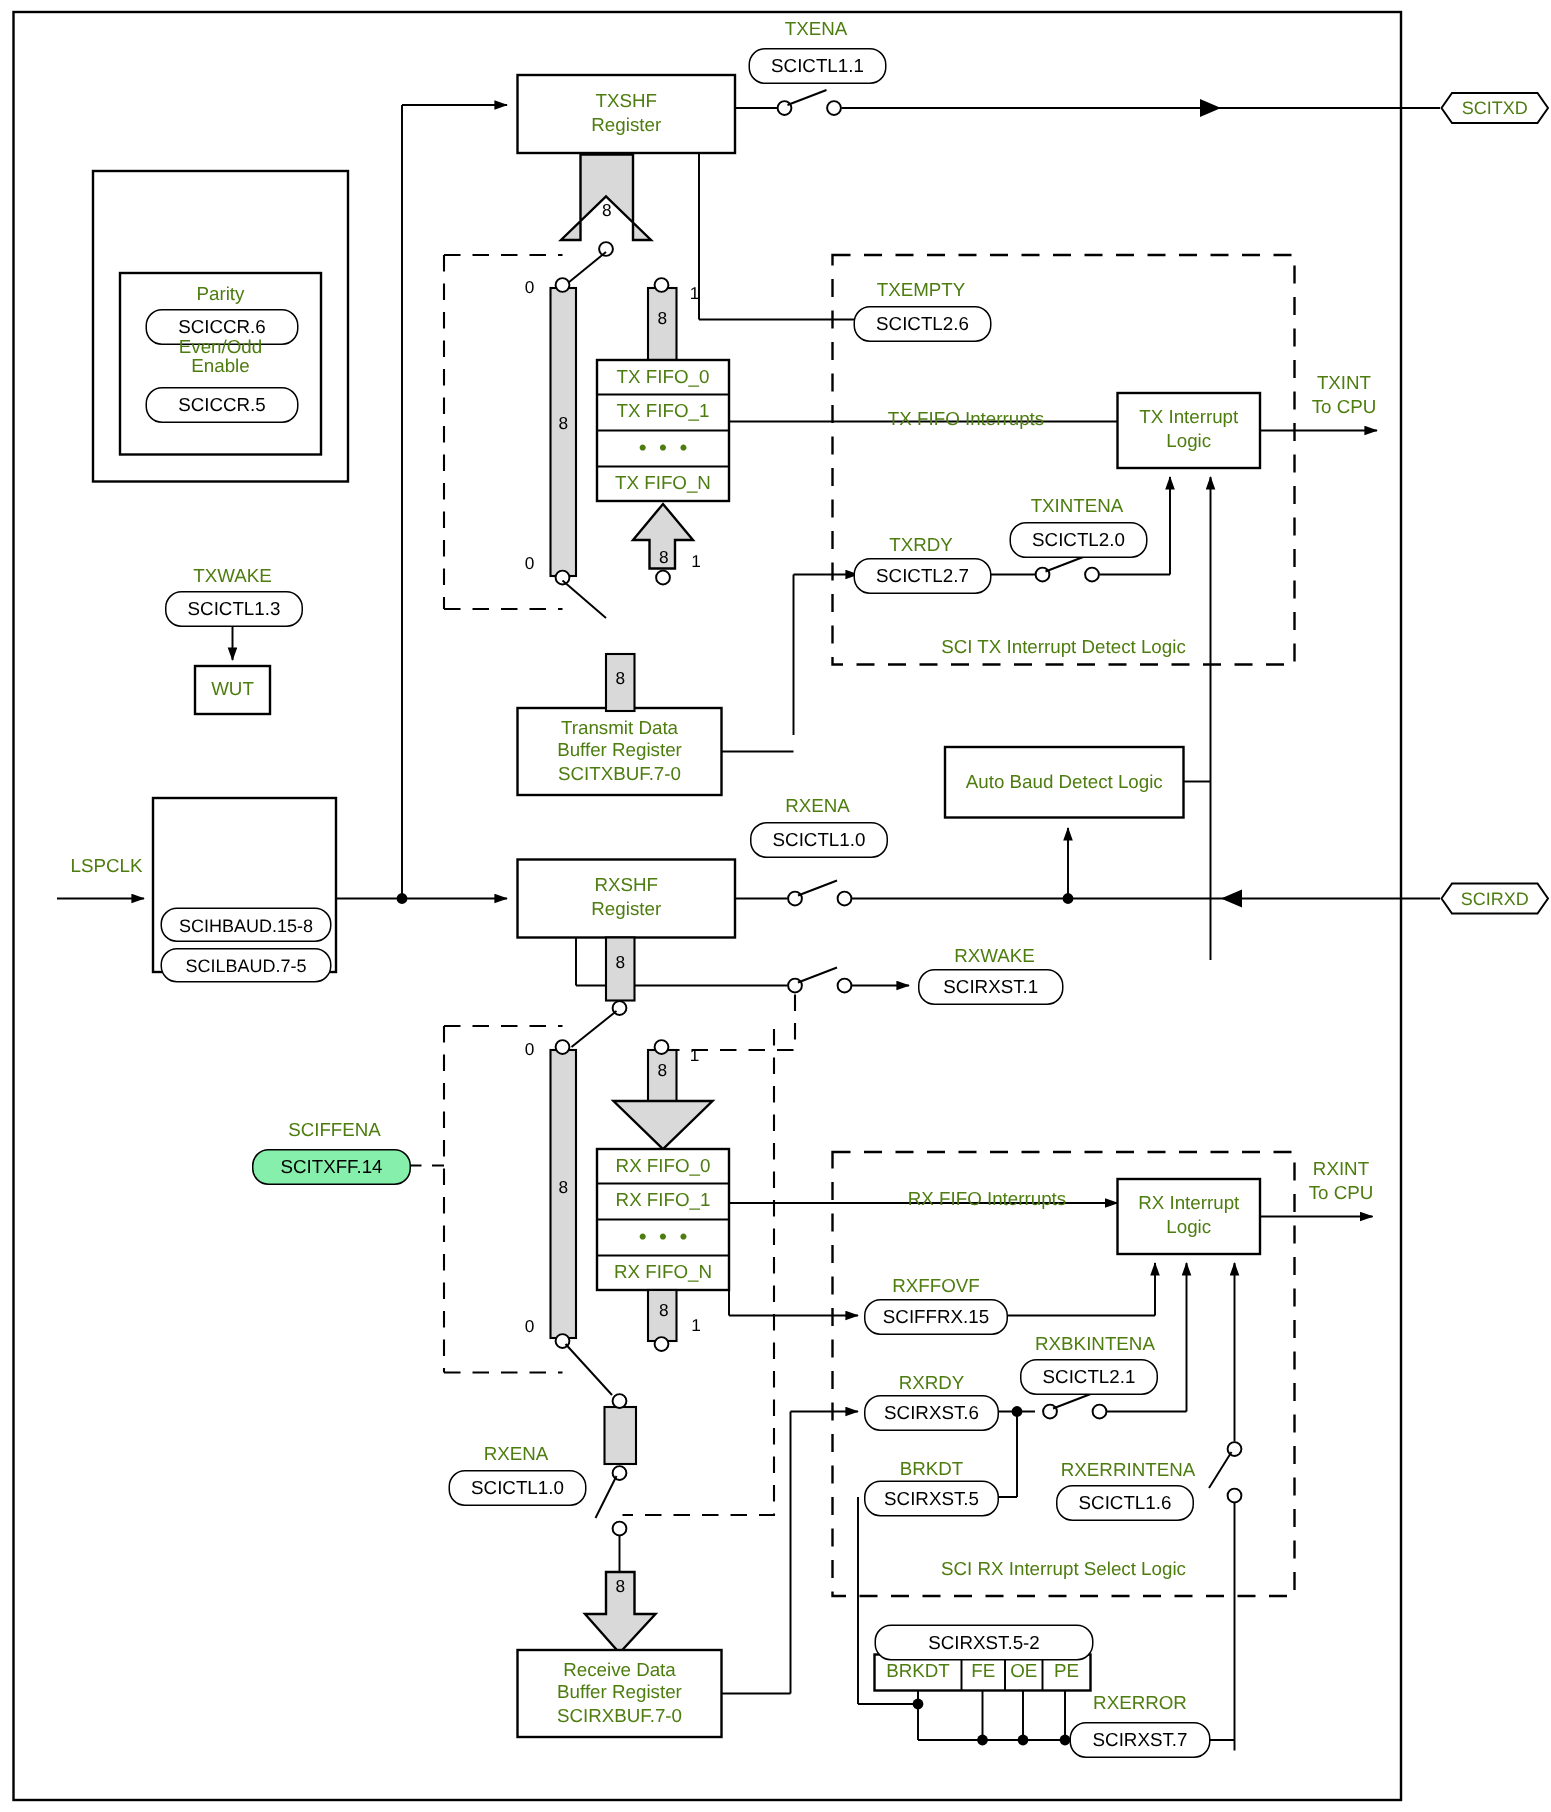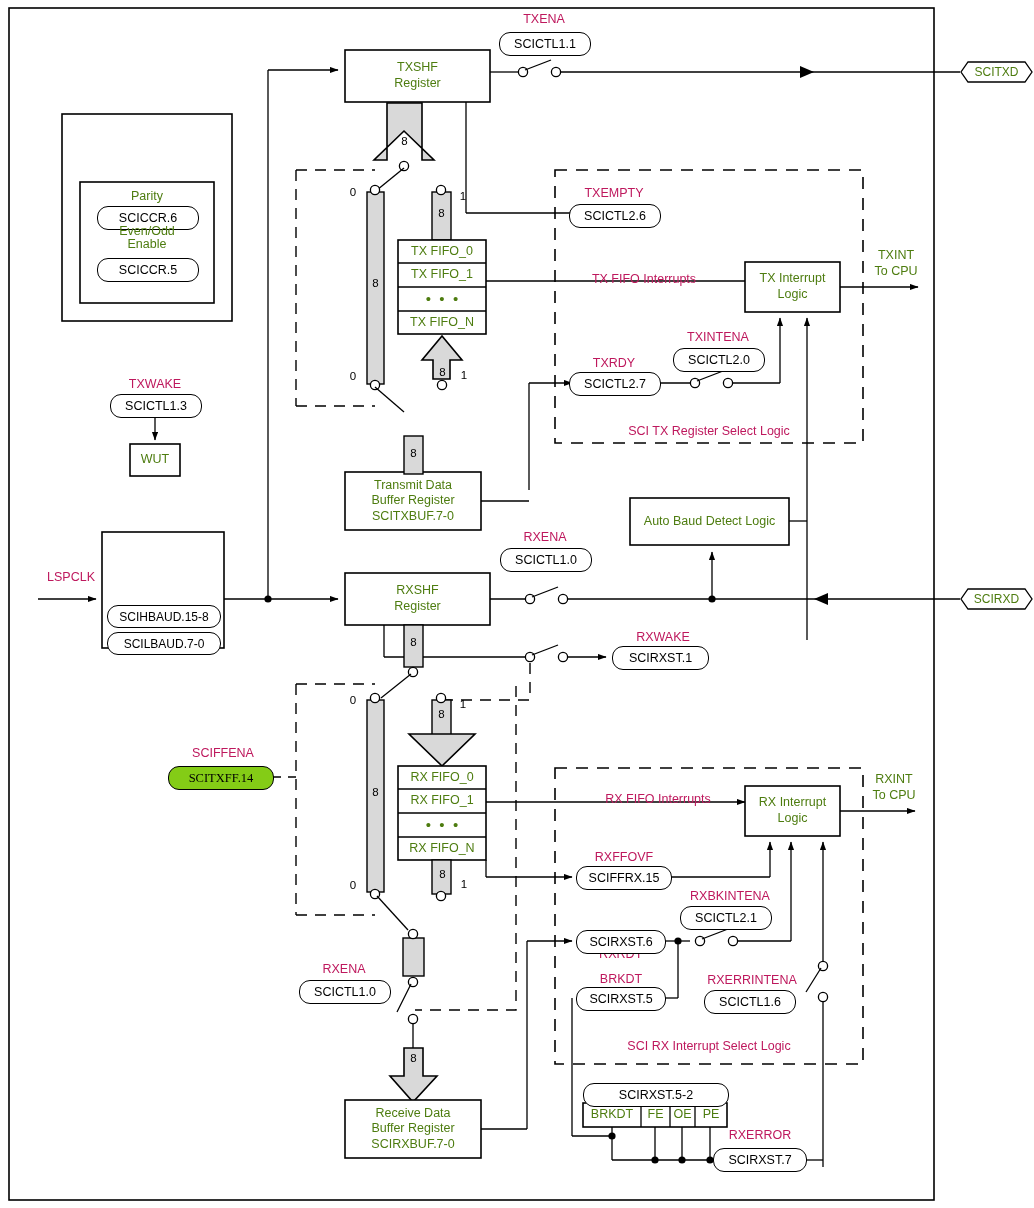--- a/index.html
+++ b/index.html
@@ -1,19 +1,19 @@
 <!DOCTYPE html>
 <html><head>
 <meta charset="utf-8">
 <style>
   html,body{margin:0;padding:0;background:#ffffff;}
   body{font-family:"Liberation Sans", sans-serif;}
   #root{position:relative;width:1034px;height:1208px;background:#fff;overflow:hidden;}
   #svgroot{position:absolute;left:0;top:0;width:1034px;height:1208px;}
-  .lbl{position:absolute;font-size:12.5px;color:#be185d;line-height:1.22;white-space:pre;text-align:center;}
+  .lbl{position:absolute;font-size:12.5px;color:#4d7c0f;line-height:1.22;white-space:pre;text-align:center;}
   .boxlbl{position:absolute;font-size:12.5px;color:#4d7c0f;line-height:1.25;text-align:center;white-space:pre;
           display:flex;align-items:center;justify-content:center;}
   .bus-num{position:absolute;font-size:11.5px;color:#000;text-align:center;white-space:pre;}
 </style>
 </head>
 <body>
 
 <div id="root">
 
   <svg id="svgroot" viewBox="0 0 1034 1208" xmlns="http://www.w3.org/2000/svg">
@@ -257,38 +257,38 @@
     <span>SCICTL1.0</span>
   </div>
 
   <div class="lbl" style="left:621px;top:630px;width:84px;">RXWAKE</div>
   <div class="pill" style="position:absolute;left:612px;top:646px;width:95px;height:22px;border:1.6px solid #000;border-radius:11px;background:#fff;
               display:flex;align-items:center;justify-content:center;font-size:12.5px;">
     <span>SCIRXST.1</span>
   </div>
 
   <div class="lbl" style="left:178px;top:746px;width:90px;">SCIFFENA</div>
-  <div class="pill" style="position:absolute;left:168px;top:766px;width:104px;height:22px;border:1.6px solid #000;border-radius:11px;background:#84cc16;
-              display:flex;align-items:center;justify-content:center;font-size:12.5px;font-family:Liberation Serif, serif;">
+  <div class="pill" style="position:absolute;left:168px;top:766px;width:104px;height:22px;border:1.6px solid #000;border-radius:11px;background:#86efac;
+              display:flex;align-items:center;justify-content:center;font-size:12.5px;">
     <span>SCITXFF.14</span>
   </div>
 
   <div class="lbl" style="left:580px;top:850px;width:88px;">RXFFOVF</div>
   <div class="pill" style="position:absolute;left:576px;top:866px;width:94px;height:22px;border:1.6px solid #000;border-radius:11px;background:#fff;
               display:flex;align-items:center;justify-content:center;font-size:12.5px;">
     <span>SCIFFRX.15</span>
   </div>
 
   <div class="lbl" style="left:675px;top:889px;width:110px;">RXBKINTENA</div>
   <div class="pill" style="position:absolute;left:680px;top:906px;width:90px;height:22px;border:1.6px solid #000;border-radius:11px;background:#fff;
               display:flex;align-items:center;justify-content:center;font-size:12.5px;">
     <span>SCICTL2.1</span>
   </div>
 
-  <div class="lbl" style="left:580px;top:915px;width:82px;margin-top:32px;">RXRDY</div>
+  <div class="lbl" style="left:580px;top:915px;width:82px;">RXRDY</div>
   <div class="pill" style="position:absolute;left:576px;top:930px;width:88px;height:22px;border:1.6px solid #000;border-radius:11px;background:#fff;
               display:flex;align-items:center;justify-content:center;font-size:12.5px;">
     <span>SCIRXST.6</span>
   </div>
 
   <div class="lbl" style="left:580px;top:972px;width:82px;">BRKDT</div>
   <div class="pill" style="position:absolute;left:576px;top:987px;width:88px;height:22px;border:1.6px solid #000;border-radius:11px;background:#fff;
               display:flex;align-items:center;justify-content:center;font-size:12.5px;">
     <span>SCIRXST.5</span>
   </div>
@@ -324,21 +324,21 @@
               display:flex;align-items:center;justify-content:center;font-size:12.5px;">
     <span>SCICCR.5</span>
   </div>
 
   <div class="pill" style="position:absolute;left:107px;top:605px;width:112px;height:21px;border:1.6px solid #000;border-radius:11px;background:#fff;
               display:flex;align-items:center;justify-content:center;font-size:12px;">
     <span>SCIHBAUD.15-8</span>
   </div>
   <div class="pill" style="position:absolute;left:107px;top:632px;width:112px;height:21px;border:1.6px solid #000;border-radius:11px;background:#fff;
               display:flex;align-items:center;justify-content:center;font-size:12px;">
-    <span>SCILBAUD.7-0</span>
+    <span>SCILBAUD.7-5</span>
   </div>
 
   <div class="boxlbl" style="left:345px;top:50px;width:145px;height:52px;">TXSHF<br>Register</div>
   <div class="boxlbl" style="left:345px;top:573px;width:145px;height:52px;">RXSHF<br>Register</div>
   <div class="boxlbl" style="left:130px;top:444px;width:50px;height:32px;">WUT</div>
   <div class="boxlbl" style="left:345px;top:472px;width:136px;height:58px;">Transmit Data<br>Buffer Register<br>SCITXBUF.7-0</div>
   <div class="boxlbl" style="left:345px;top:1100px;width:136px;height:58px;">Receive Data<br>Buffer Register<br>SCIRXBUF.7-0</div>
   <div class="boxlbl" style="left:630px;top:498px;width:159px;height:47px;">Auto Baud Detect Logic</div>
   <div class="boxlbl" style="left:745px;top:262px;width:95px;height:50px;">TX Interrupt<br>Logic</div>
   <div class="boxlbl" style="left:745px;top:786px;width:95px;height:50px;">RX Interrupt<br>Logic</div>
@@ -363,21 +363,21 @@
   <div class="boxlbl" style="left:695px;top:1103px;width:32px;height:24px;">PE</div>
 
   <div class="lbl" style="left:33px;top:570px;width:62px;text-align:right;">LSPCLK</div>
   <div class="boxlbl" style="left:961px;top:62px;width:71px;height:20px;font-size:12px;">SCITXD</div>
   <div class="boxlbl" style="left:961px;top:589px;width:71px;height:20px;font-size:12px;">SCIRXD</div>
   <div class="boxlbl" style="left:856px;top:248px;width:80px;height:32px;">TXINT<br>To CPU</div>
   <div class="boxlbl" style="left:854px;top:772px;width:80px;height:32px;">RXINT<br>To CPU</div>
 
   <div class="lbl" style="left:564px;top:272px;width:160px;">TX FIFO Interrupts</div>
   <div class="lbl" style="left:578px;top:792px;width:160px;">RX FIFO Interrupts</div>
-  <div class="lbl" style="left:594px;top:424px;width:230px;">SCI TX Register Select Logic</div>
+  <div class="lbl" style="left:594px;top:424px;width:230px;">SCI TX Interrupt Detect Logic</div>
   <div class="lbl" style="left:594px;top:1039px;width:230px;">SCI RX Interrupt Select Logic</div>
 
   <div class="bus-num" style="left:347px;top:186px;width:12px;">0</div>
   <div class="bus-num" style="left:347px;top:370px;width:12px;">0</div>
   <div class="bus-num" style="left:369px;top:277px;width:13px;">8</div>
   <div class="bus-num" style="left:457px;top:190px;width:12px;">1</div>
   <div class="bus-num" style="left:435px;top:207px;width:13px;">8</div>
   <div class="bus-num" style="left:458px;top:369px;width:12px;">1</div>
   <div class="bus-num" style="left:436px;top:366px;width:13px;">8</div>
   <div class="bus-num" style="left:398px;top:135px;width:13px;">8</div>

